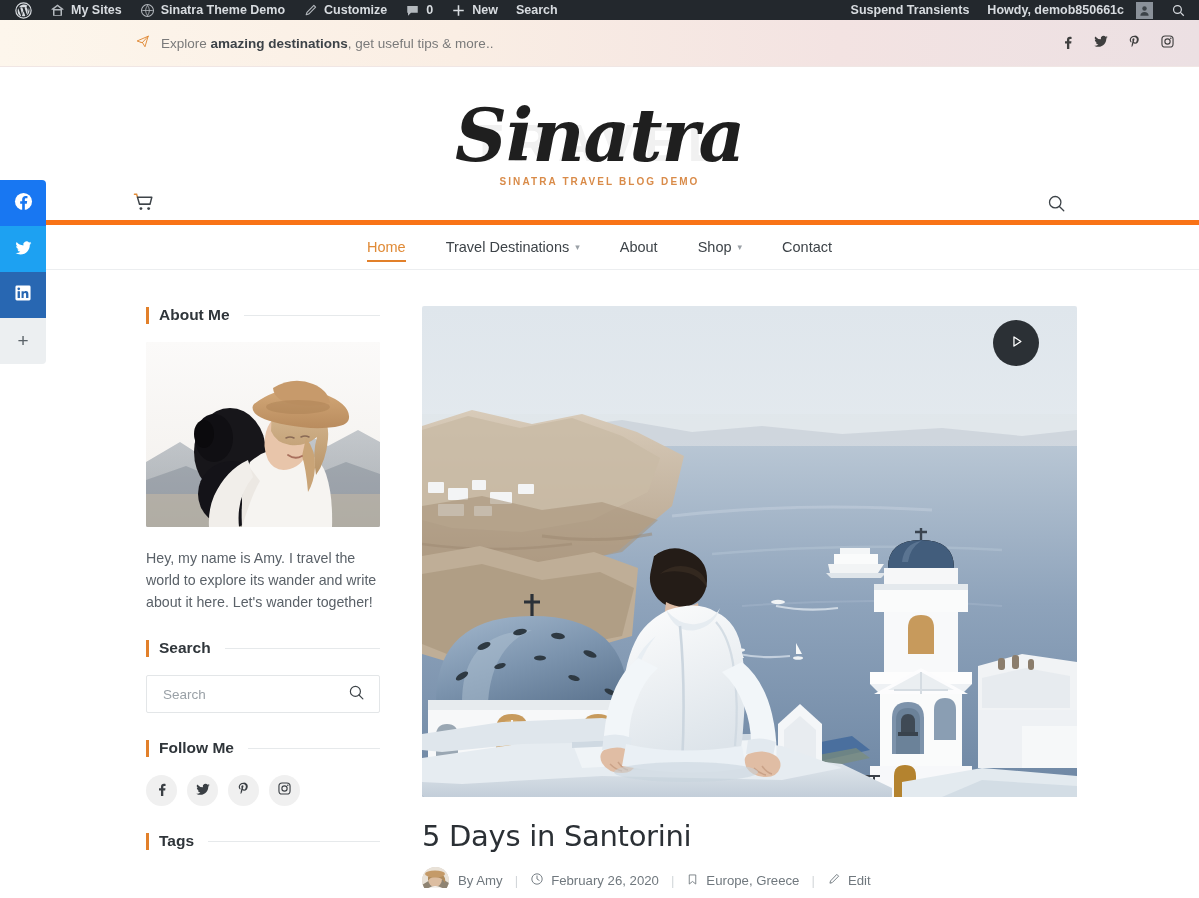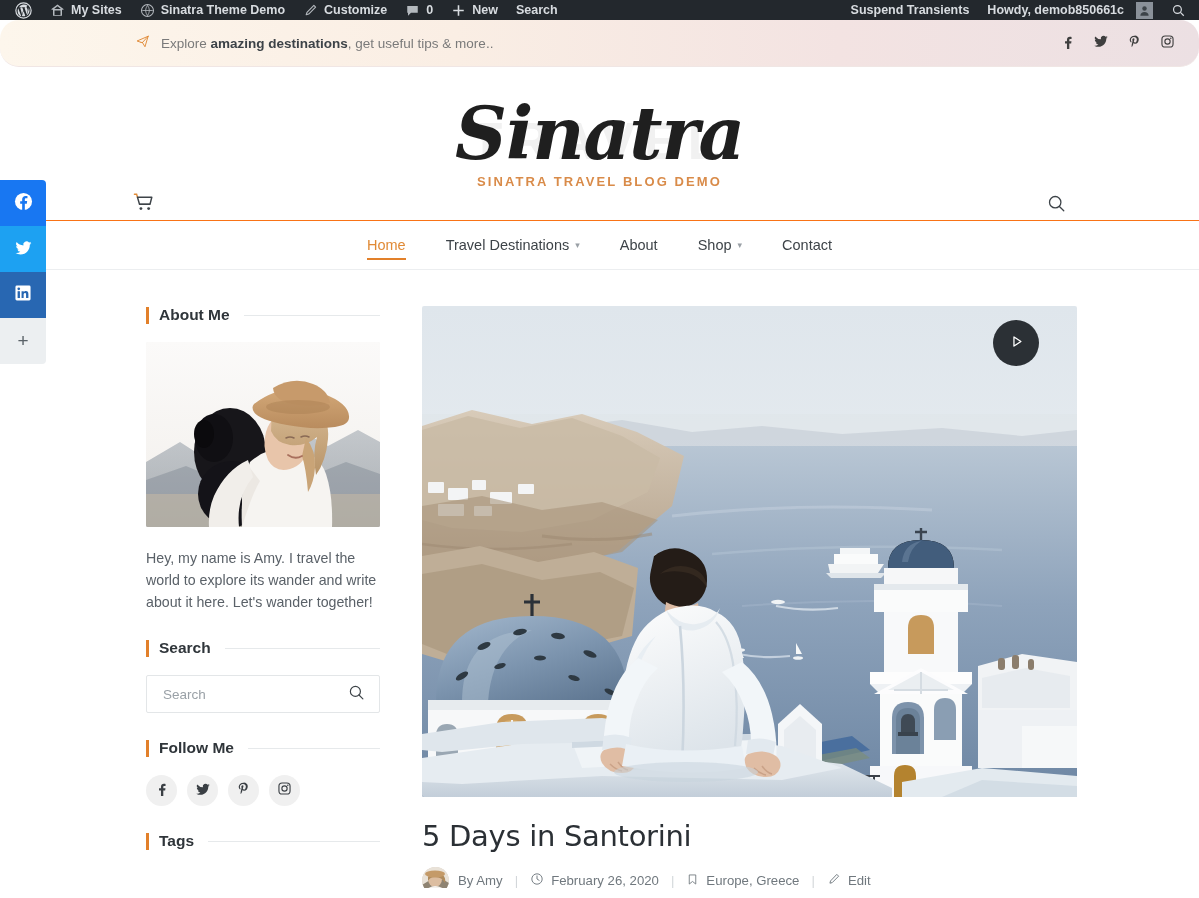--- a/index.html
+++ b/index.html
@@ -33,21 +33,21 @@
   }
   .ab-avatar svg { display:block; }
 
   
   .topbar {
     height: 47px;
     background: linear-gradient(90deg,#fdf6ec 0%, #faeee4 38%, #f3e3e2 70%, #ece0e3 100%);
     border-bottom: 1px solid #f0e6e4;
     display: flex; align-items: center;
     padding: 0 24px 0 0;
-    position: relative; z-index: 40; border-radius: 19px;
+    position: relative; z-index: 40;
   }
   .topbar-msg {
     display: flex; align-items: center; gap: 11px;
     margin-left: 135px; font-size: 13.5px; color: #7a7a7a;
   }
   .topbar-msg b { color: #3d4348; font-weight: 700; }
   .topbar-social { margin-left: auto; display: flex; align-items: center; gap: 18px; }
   .topbar-social a { color: #3f3f3f; display: inline-flex; }
 
   
@@ -68,26 +68,26 @@
   .brand-name {
     position: relative;
     font-family: "DejaVu Serif", serif;
     font-style: italic; font-weight: 700;
     font-size: 72px; line-height: 66px; color: #1f1f1f;
     letter-spacing: -1px;
   }
   .brand-tag {
     position: relative;
     margin-top: 7px;
-    font-size: 13px; letter-spacing: 2.1px; color: #d98b49; font-weight: 600;
+    font-size: 10px; letter-spacing: 2.1px; color: #d98b49; font-weight: 600;
   }
 
   
   .site-nav {
-    height: 50px; border-top: 1px solid #f97316; border-bottom: 1px solid #eceef0;
+    height: 50px; border-top: 5px solid #f97316; border-bottom: 1px solid #eceef0;
     display: flex; align-items: center; justify-content: center;
     background: #fff;
   }
   .nav-list { display: flex; align-items: center; gap: 0; list-style: none; margin: 0; padding: 0; }
   .nav-item {
     position: relative; padding: 0 20px; font-size: 14.5px; color: #3d4348;
     display: flex; align-items: center; gap: 6px; height: 49px;
   }
   .nav-item.active { color: #e08a36; }
   .nav-item.active::after {

